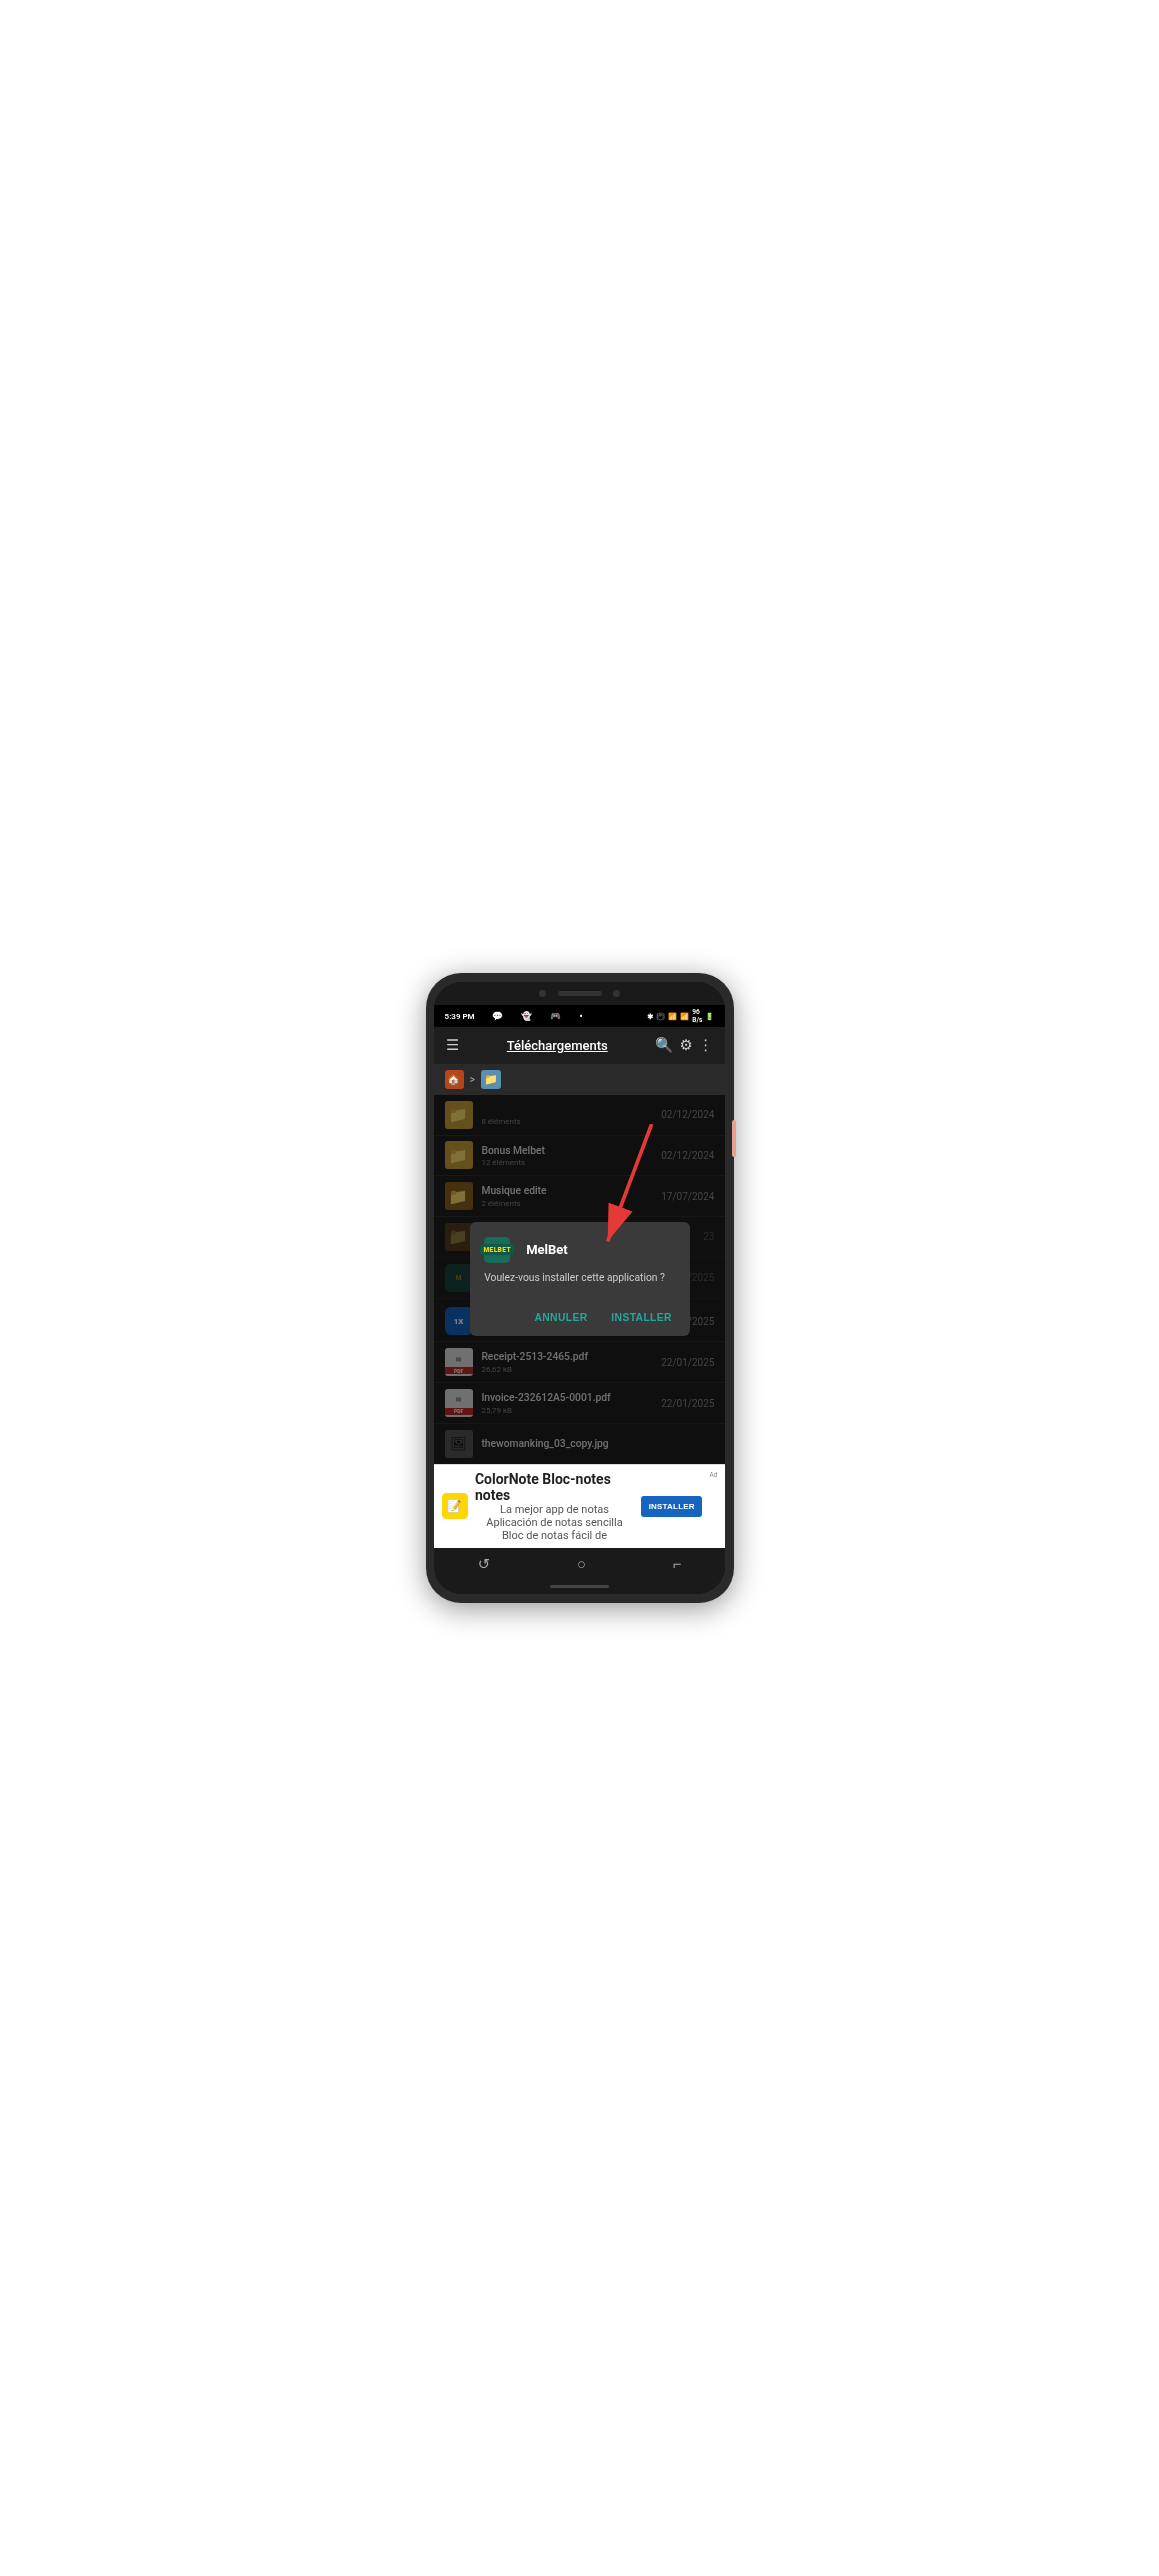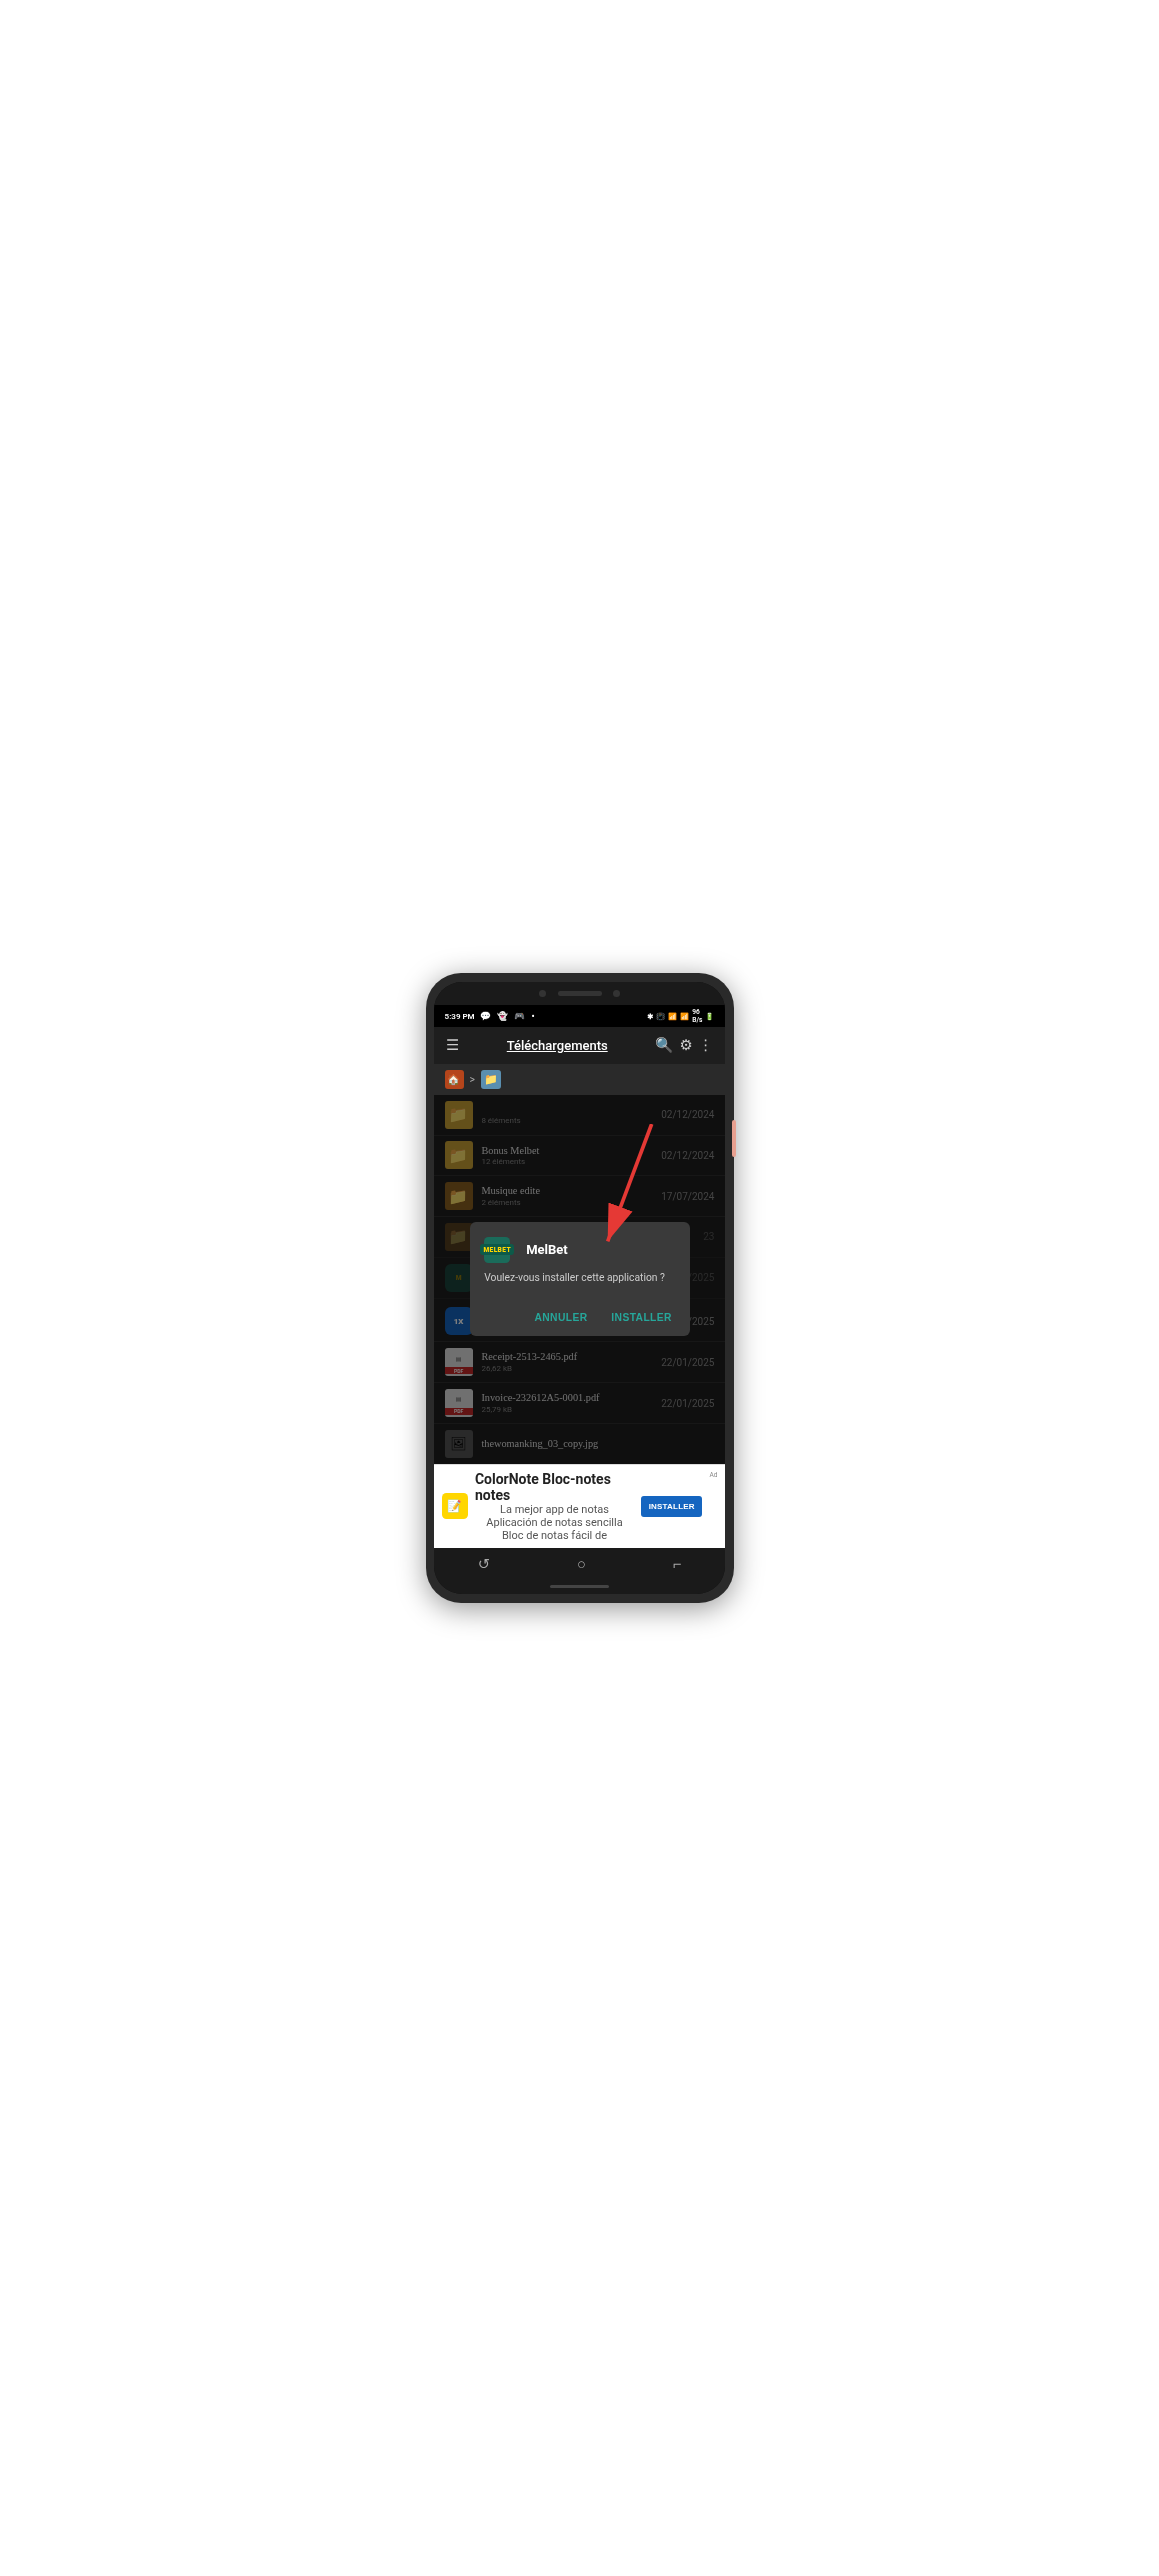--- a/index.html
+++ b/index.html
@@ -70,21 +70,21 @@
       background: #000;
       color: #fff;
       font-size: 8px;
       font-weight: 600;
       padding: 2.9px 10.3px;
       display: flex;
       justify-content: space-between;
       align-items: center;
       flex-shrink: 0;
     }
-    .status-left { display: flex; align-items: center; gap: 6px; }
+    .status-left { display: flex; align-items: center; gap: 18px; }
     .status-right { display: flex; align-items: center; gap: 2.9px; font-size: 7.3px; }
     .status-icon { font-size: 8.8px; }
 
     
     .app-bar {
       background: #1e1e1e;
       color: #fff;
       display: flex;
       align-items: center;
       padding: 0 8.8px;
@@ -154,21 +154,21 @@
       border-radius: 2.9px;
       margin-right: 8.8px;
       display: flex; align-items: center; justify-content: center;
       flex-shrink: 0;
       font-size: 16px;
     }
     .folder-icon-color { background: #c8a035; }
     .folder-dark { background: #8a6020; }
 
     .file-info { flex: 1; }
-    .file-name { color: #e0e0e0; font-size: 10.3px; font-weight: 500; font-family: Liberation Serif, serif; }
+    .file-name { color: #e0e0e0; font-size: 10.3px; font-weight: 500; }
     .file-meta { color: #888; font-size: 8px; margin-top: 1.5px; }
     .file-date { color: #888; font-size: 10px; text-align: right; }
 
     
     .apk-melbet { background: #1a6b5a; }
     .apk-1xbet { background: #1565c0; }
     .apk-pdf { background: #e0e0e0; position: relative; }
 
     
     .dialog-overlay {

